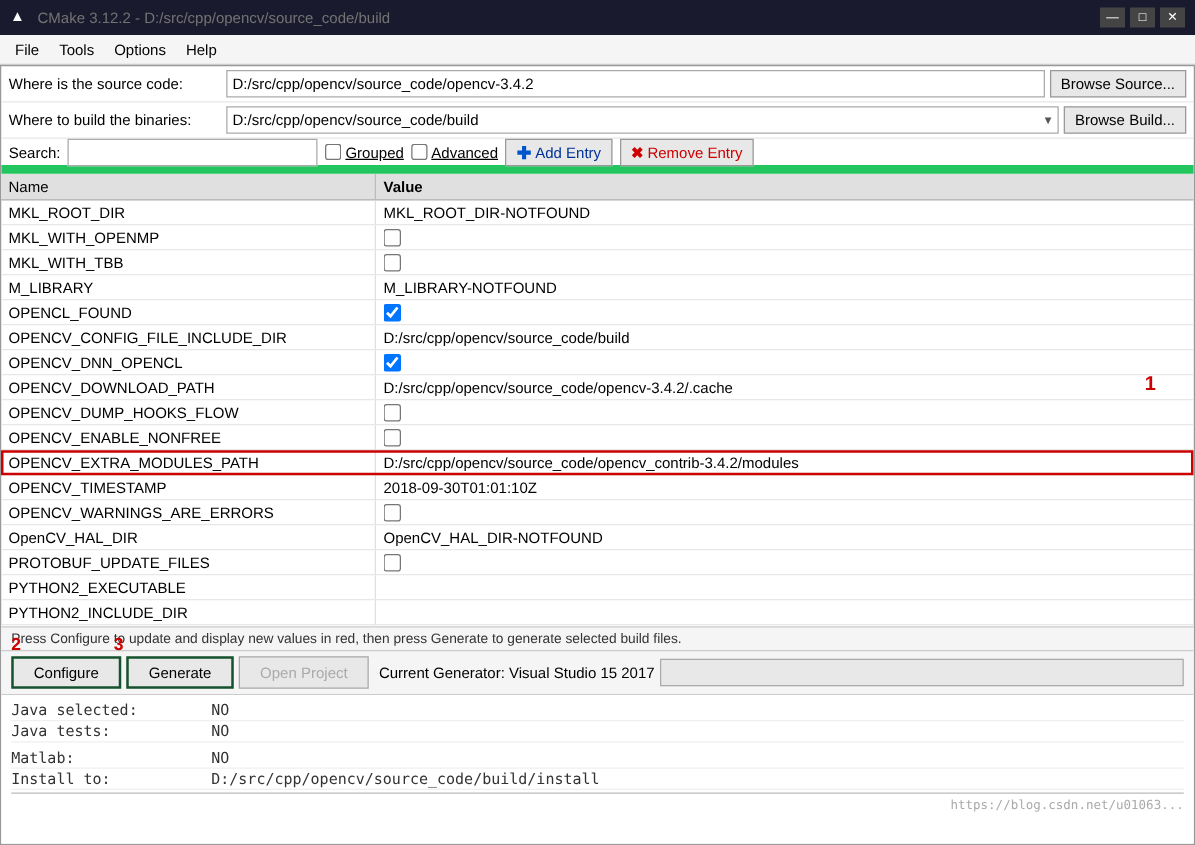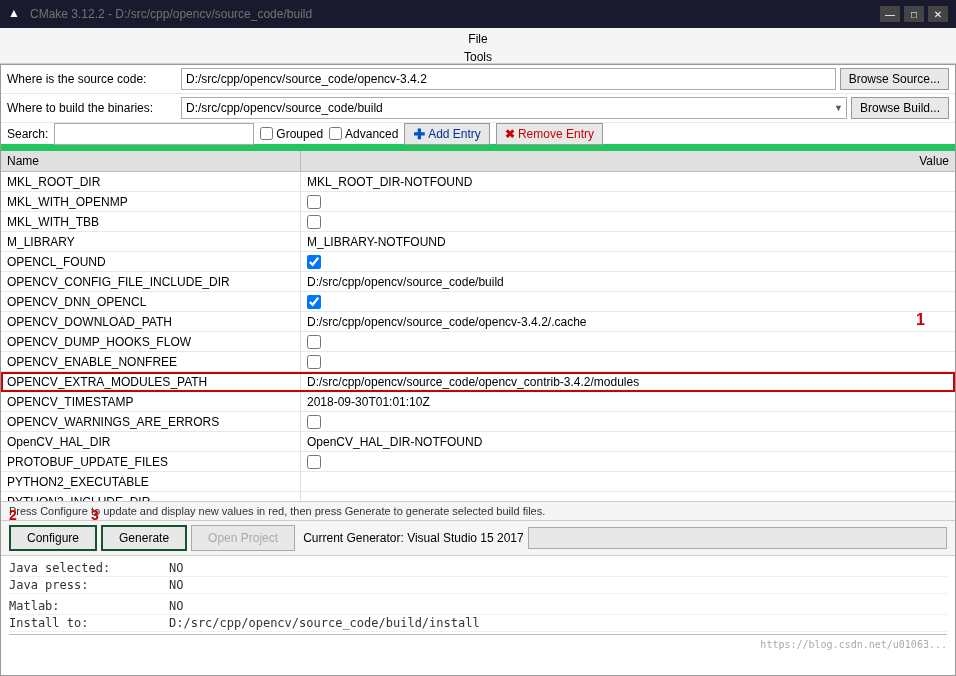--- a/index.html
+++ b/index.html
@@ -55,23 +55,22 @@
       justify-content: center;
     }
 
     
     .menu-bar {
       background: #f5f5f5;
       border-bottom: 1px solid #ccc;
       display: flex;
       align-items: center;
       padding: 2px 4px;
-      height: 36px;
-      flex-shrink: 0;
-      flex-direction: column;
+      height: 24px;
+      flex-shrink: 0;
     }
     .menu-item {
       padding: 2px 8px;
       cursor: pointer;
       font-size: 12px;
       color: #000;
     }
 
     
     .main-content {
@@ -156,20 +155,21 @@
       border: 1px solid #aaa;
       padding: 2px 4px;
       font-size: 12px;
       height: 22px;
     }
     .checkbox-group {
       display: flex;
       align-items: flex-start;
       gap: 3px;
       font-size: 12px;
+      text-decoration: underline;
     }
     .checkbox-group input[type=checkbox] { margin: 0; }
 
     .add-entry-btn {
       display: flex;
       align-items: center;
       gap: 3px;
       background: #e8e8e8;
       border: 1px solid #999;
       padding: 2px 8px;
@@ -214,23 +214,22 @@
       width: 300px;
       flex-shrink: 0;
       padding: 3px 6px;
       font-weight: normal;
       font-size: 12px;
       border-right: 1px solid #bbb;
     }
     .col-value {
       flex: 1;
       padding: 3px 6px;
-      font-weight: normal;
-      font-size: 12px;
-      text-align: right;
+      font-weight: bold;
+      font-size: 12px;
     }
     .table-row {
       display: flex;
       border-bottom: 1px solid #e8e8e8;
       min-height: 20px;
     }
     .table-row.selected-red {
       background: #fff;
       outline: 2px solid #cc0000;
       outline-offset: -2px;
@@ -515,21 +514,21 @@
     <div class="generator-field"></div>
   </div>
 
   <div class="log-area">
     <div id="log-body">
         <div class="log-row">
           <span class="log-key">Java selected:</span>
           <span class="log-val">NO</span>
         </div>
         <div class="log-row">
-          <span class="log-key">Java press:</span>
+          <span class="log-key">Java tests:</span>
           <span class="log-val">NO</span>
         </div>
         <div style="height: 4px;"></div>
         <div class="log-row">
           <span class="log-key">Matlab:</span>
           <span class="log-val">NO</span>
         </div>
         <div class="log-row">
           <span class="log-key">Install to:</span>
           <span class="log-val">D:/src/cpp/opencv/source_code/build/install</span>

